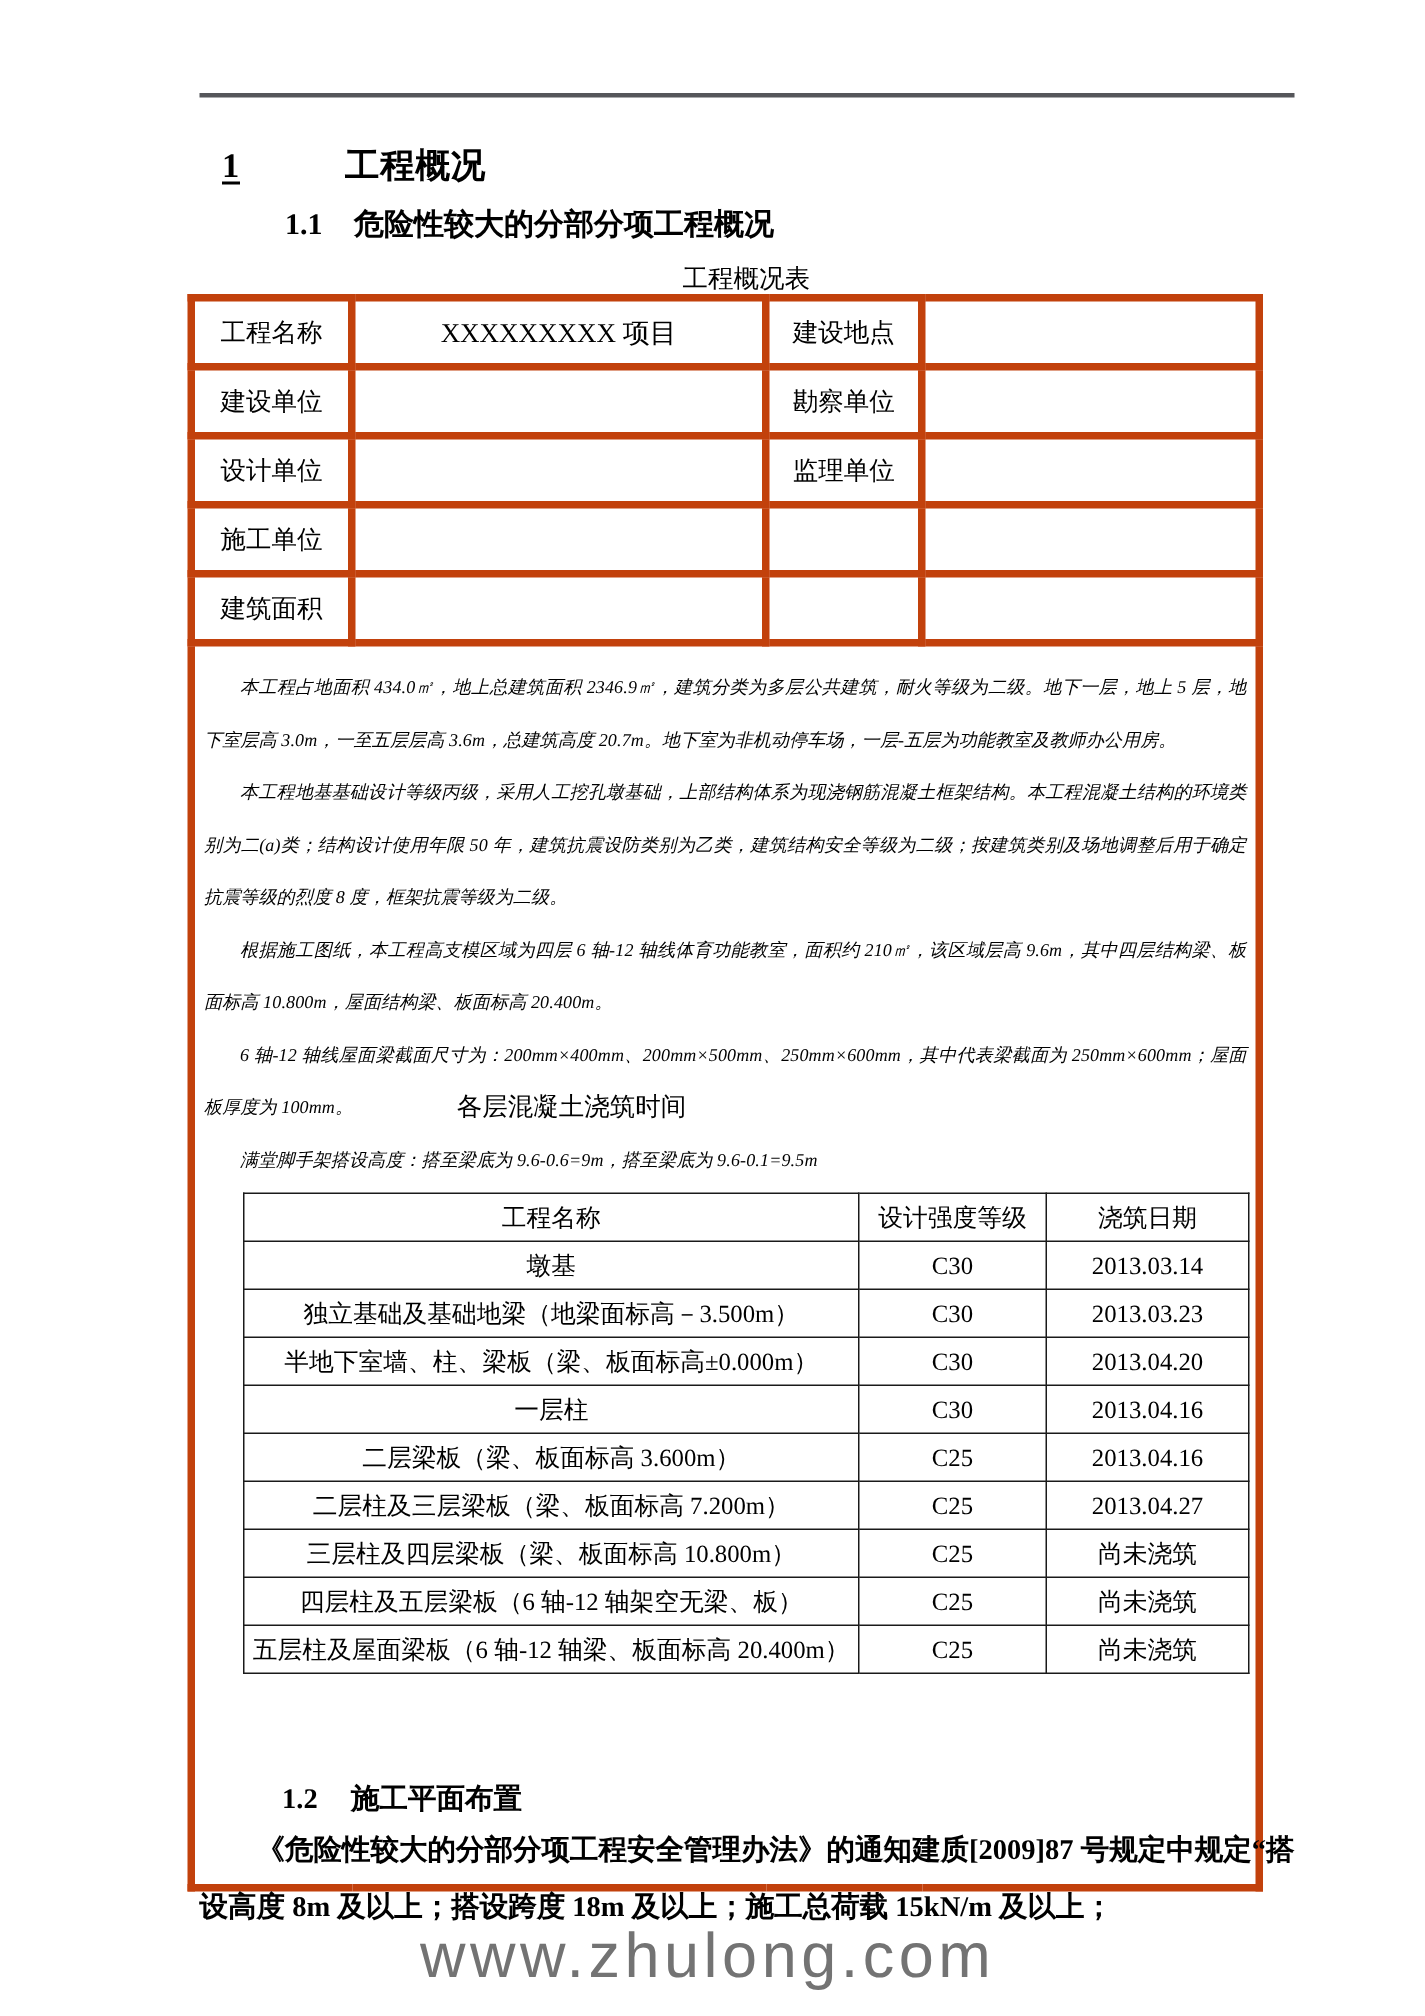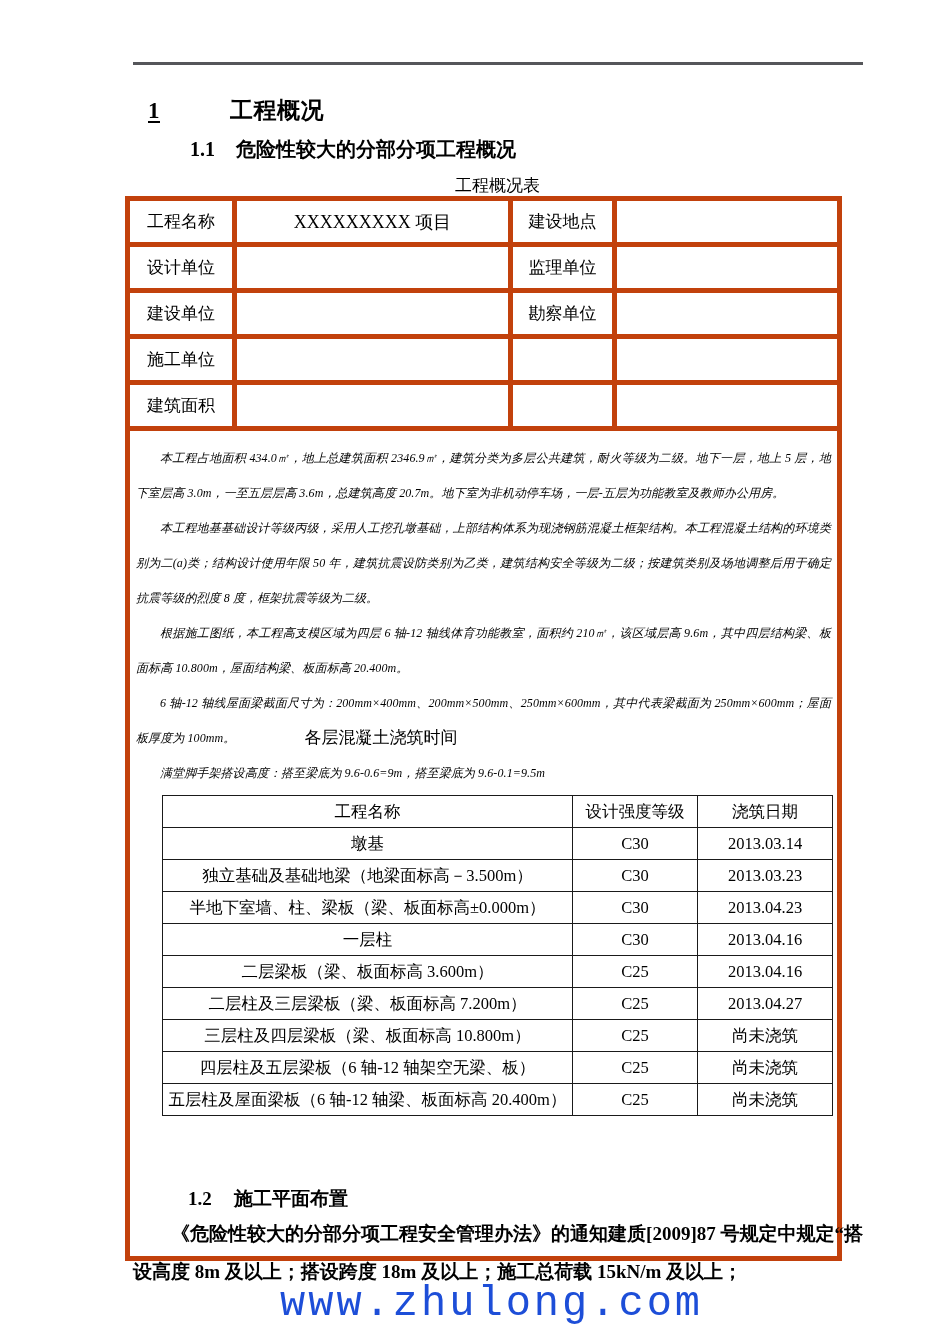--- a/index.html
+++ b/index.html
@@ -162,23 +162,23 @@
     text-indent: 2em;
     text-align: justify;
     white-space: normal;
   }
 
   .watermark {
     position: absolute;
     left: 280px;
     top: 1280px;
     font-size: 42px;
-    color: #1d4ed8;
+    color: #737373;
     letter-spacing: 3px;
-    font-family: Liberation Mono, monospace;
+    font-family: Liberation Sans, sans-serif;
     white-space: nowrap;
     user-select: none;
   }
 </style>
 </head>
 <body>
 
 <div class="page">
 
   <div class="header-rule"></div>
@@ -201,29 +201,29 @@
       <col style="width:225px">
     </colgroup>
     <tbody>
       <tr>
         <td class="lbl">工程名称</td>
         <td class="val">XXXXXXXXX 项目</td>
         <td class="lbl">建设地点</td>
         <td class="val"></td>
       </tr>
       <tr>
+        <td class="lbl">建设单位</td>
+        <td class="val"></td>
+        <td class="lbl">勘察单位</td>
+        <td class="val"></td>
+      </tr>
+      <tr>
         <td class="lbl">设计单位</td>
         <td class="val"></td>
         <td class="lbl">监理单位</td>
-        <td class="val"></td>
-      </tr>
-      <tr>
-        <td class="lbl">建设单位</td>
-        <td class="val"></td>
-        <td class="lbl">勘察单位</td>
         <td class="val"></td>
       </tr>
       <tr>
         <td class="lbl">施工单位</td>
         <td class="val"></td>
         <td class="lbl"></td>
         <td class="val"></td>
       </tr>
       <tr>
         <td class="lbl">建筑面积</td>
@@ -261,21 +261,21 @@
                   <td>2013.03.14</td>
                 </tr>
                 <tr>
                   <td>独立基础及基础地梁（地梁面标高－3.500m）</td>
                   <td>C30</td>
                   <td>2013.03.23</td>
                 </tr>
                 <tr>
                   <td>半地下室墙、柱、梁板（梁、板面标高±0.000m）</td>
                   <td>C30</td>
-                  <td>2013.04.23</td>
+                  <td>2013.04.20</td>
                 </tr>
                 <tr>
                   <td>一层柱</td>
                   <td>C30</td>
                   <td>2013.04.16</td>
                 </tr>
                 <tr>
                   <td>二层梁板（梁、板面标高 3.600m）</td>
                   <td>C25</td>
                   <td>2013.04.16</td>

